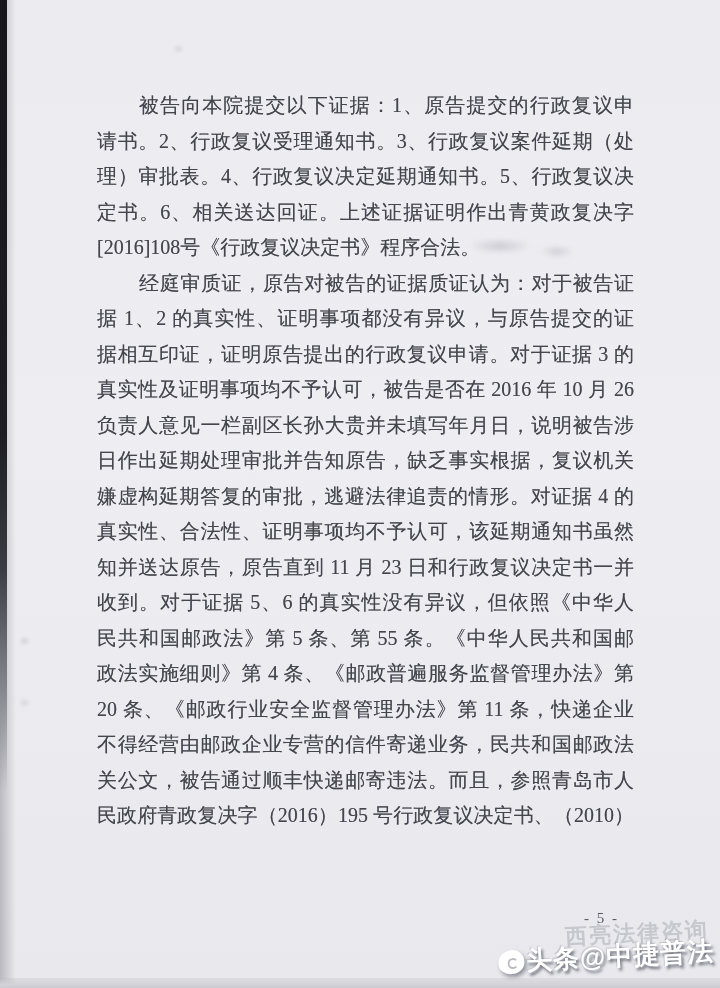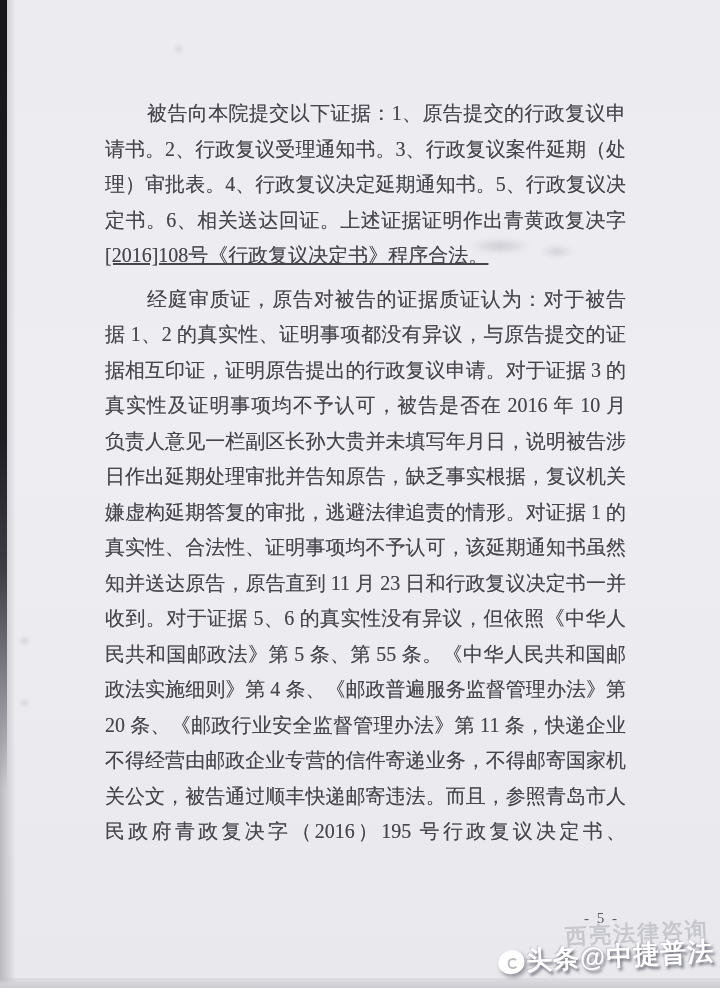--- a/index.html
+++ b/index.html
@@ -62,29 +62,29 @@
   .text-block {
     position: absolute;
     left: 97px;
     top: 88px;
     width: 537px;
     font-size: 20px;
     line-height: 35.5px;
     color: var(--text, #45454d);
     text-shadow: 0 0 0.6px rgba(69,69,77,0.55);
   }
-  .paragraph { margin: 8px; }
+  .paragraph { margin: 0; }
   .line {
     height: 35.5px;
     overflow: hidden;
     text-align: justify;
     text-align-last: justify;
   }
   .line.indent { padding-left: 42px; }
-  .line.no-justify { text-align-last: left; text-decoration: underline; }
+  .line.no-justify { text-align-last: left; }
 
   .page-number {
     position: absolute;
     left: 584px;
     top: 910px;
     font-size: 15px;
     letter-spacing: 2px;
     color: #585862;
     font-family: "Liberation Serif", "DejaVu Serif", serif;
   }
@@ -167,28 +167,28 @@
         <div class="line">定书。6、相关送达回证。上述证据证明作出青黄政复决字</div>
         <div class="line no-justify">[2016]108号《行政复议决定书》程序合法。</div>
       </div>
       <div class="paragraph">
         <div class="line indent">经庭审质证，原告对被告的证据质证认为：对于被告证</div>
         <div class="line">据 1、2 的真实性、证明事项都没有异议，与原告提交的证</div>
         <div class="line">据相互印证，证明原告提出的行政复议申请。对于证据 3 的</div>
         <div class="line">真实性及证明事项均不予认可，被告是否在 2016 年 10 月 26</div>
         <div class="line">负责人意见一栏副区长孙大贵并未填写年月日，说明被告涉</div>
         <div class="line">日作出延期处理审批并告知原告，缺乏事实根据，复议机关</div>
-        <div class="line">嫌虚构延期答复的审批，逃避法律追责的情形。对证据 1 的</div>
+        <div class="line">嫌虚构延期答复的审批，逃避法律追责的情形。对证据 4 的</div>
         <div class="line">真实性、合法性、证明事项均不予认可，该延期通知书虽然</div>
         <div class="line">知并送达原告，原告直到 11 月 23 日和行政复议决定书一并</div>
         <div class="line">收到。对于证据 5、6 的真实性没有异议，但依照《中华人</div>
         <div class="line">民共和国邮政法》第 5 条、第 55 条。《中华人民共和国邮</div>
         <div class="line">政法实施细则》第 4 条、《邮政普遍服务监督管理办法》第</div>
         <div class="line">20 条、《邮政行业安全监督管理办法》第 11 条，快递企业</div>
-        <div class="line">不得经营由邮政企业专营的信件寄递业务，不得邮寄国家机</div>
+        <div class="line">不得经营由邮政企业专营的信件寄递业务，民共和国邮政法</div>
         <div class="line">关公文，被告通过顺丰快递邮寄违法。而且，参照青岛市人</div>
         <div class="line">民政府青政复决字（2016）195 号行政复议决定书、（2010）</div>
       </div>
     </div>
 
   <div class="page-number">- 5 -</div>
 
   <div class="watermark">
     <div class="wm-faint">西亮法律咨询</div>
     <div class="wm-row">

